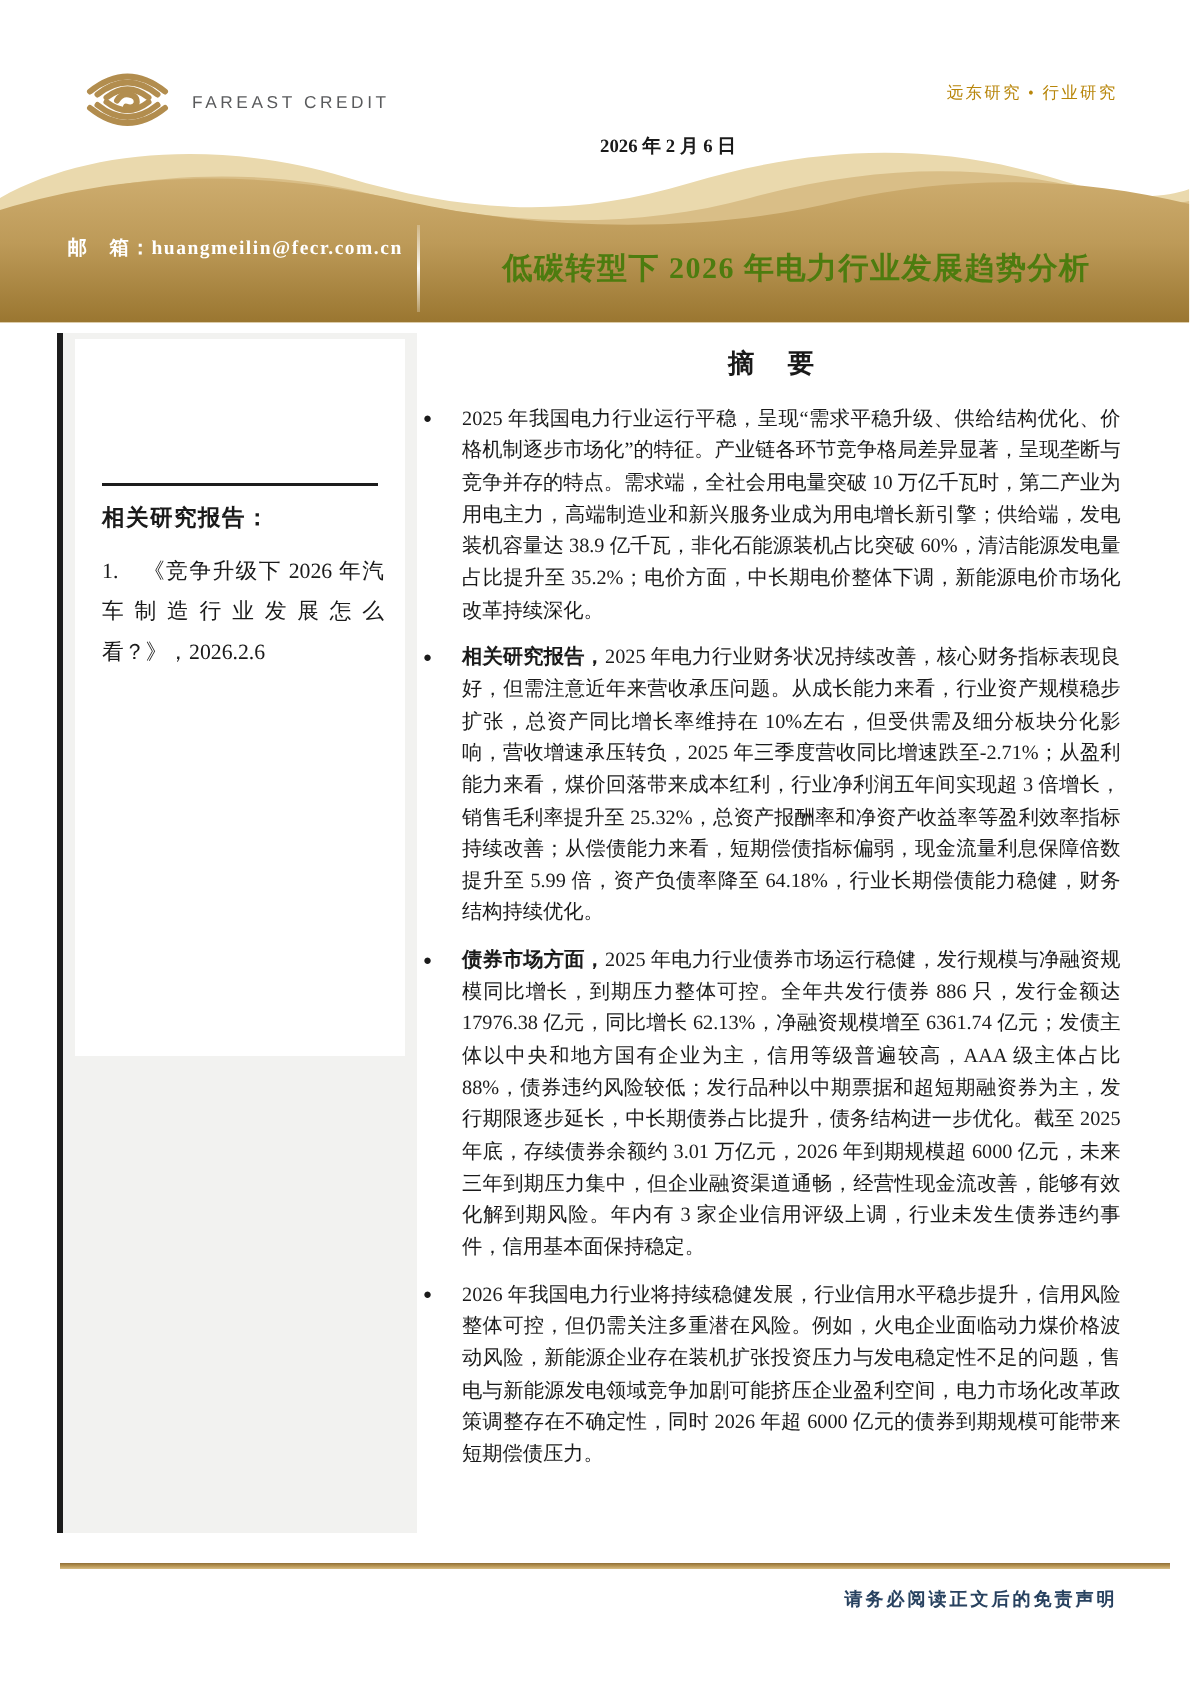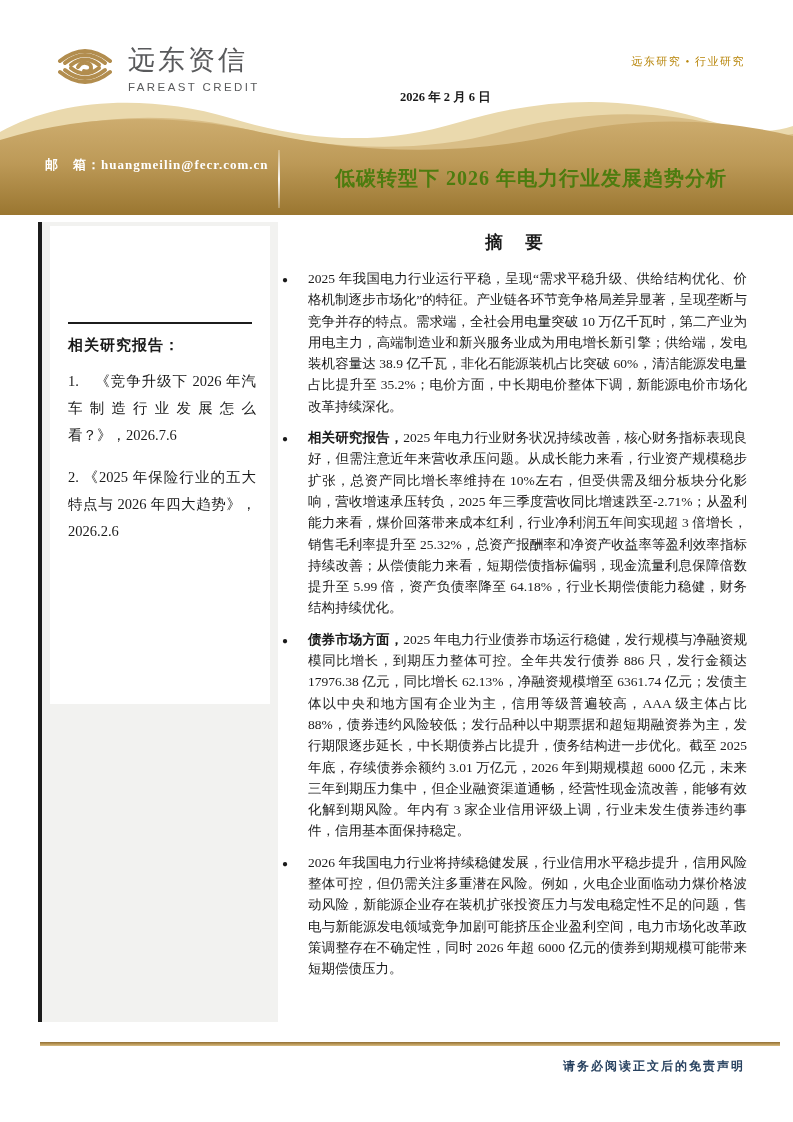--- a/index.html
+++ b/index.html
@@ -75,21 +75,20 @@
         <path d="M6,21 Q31,1 56,21"></path>
         <path d="M11,23 Q31,7 51,23"></path>
         <path d="M17,25 Q31,14 45,25"></path>
         <path d="M6,32 Q31,52 56,32"></path>
         <path d="M11,30 Q31,46 51,30"></path>
         <path d="M17,28 Q31,39 45,28"></path>
         <path d="M24,27 Q27,22 32,23 Q38,24 37,29 Q35,33 30,31"></path>
       </g>
     </svg>
     <div class="logo-names">
-      <span class="logo-cn">远东资信</span>
       <span class="logo-en">FAREAST CREDIT</span>
     </div>
   </div>
 
   <div class="research-label">远东研究 • 行业研究</div>
   <div class="report-date">2026 年 2 月 6 日</div>
 
   <div class="banner">
     <svg viewBox="0 0 793 123" preserveAspectRatio="none">
       <defs>
@@ -112,22 +111,21 @@
   <div class="banner-divider"></div>
 
   <div class="report-title">低碳转型下 2026 年电力行业发展趋势分析</div>
 
   <div class="side-panel"></div>
   <div class="side-card"></div>
   <div class="side-line"></div>
   <div class="sidebar-rule"></div>
   <div class="sidebar-heading">相关研究报告：</div>
   <div class="sidebar-reports">
-    <p>1.　《竞争升级下 2026 年汽车制造行业发展怎么看？》，2026.7.6</p>
-    <p>2. 《2025 年保险行业的五大特点与 2026 年四大趋势》，2026.2.6</p>
+    <p>1.　《竞争升级下 2026 年汽车制造行业发展怎么看？》，2026.2.6</p>
   </div>
 
   <div class="abstract">
     <h2 class="abstract-title">摘 要</h2>
 
     <div class="bullet">
       <span class="dot">●</span><span class="lead"></span><span>2025 年我国电力行业运行平稳，呈现“需求平稳升级、供给结构优化、价格机制逐步市场化”的特征。产业链各环节竞争格局差异显著，呈现垄断与竞争并存的特点。需求端，全社会用电量突破 10 万亿千瓦时，第二产业为用电主力，高端制造业和新兴服务业成为用电增长新引擎；供给端，发电装机容量达 38.9 亿千瓦，非化石能源装机占比突破 60%，清洁能源发电量占比提升至 35.2%；电价方面，中长期电价整体下调，新能源电价市场化改革持续深化。</span>
     </div>
 
     <div class="bullet">

